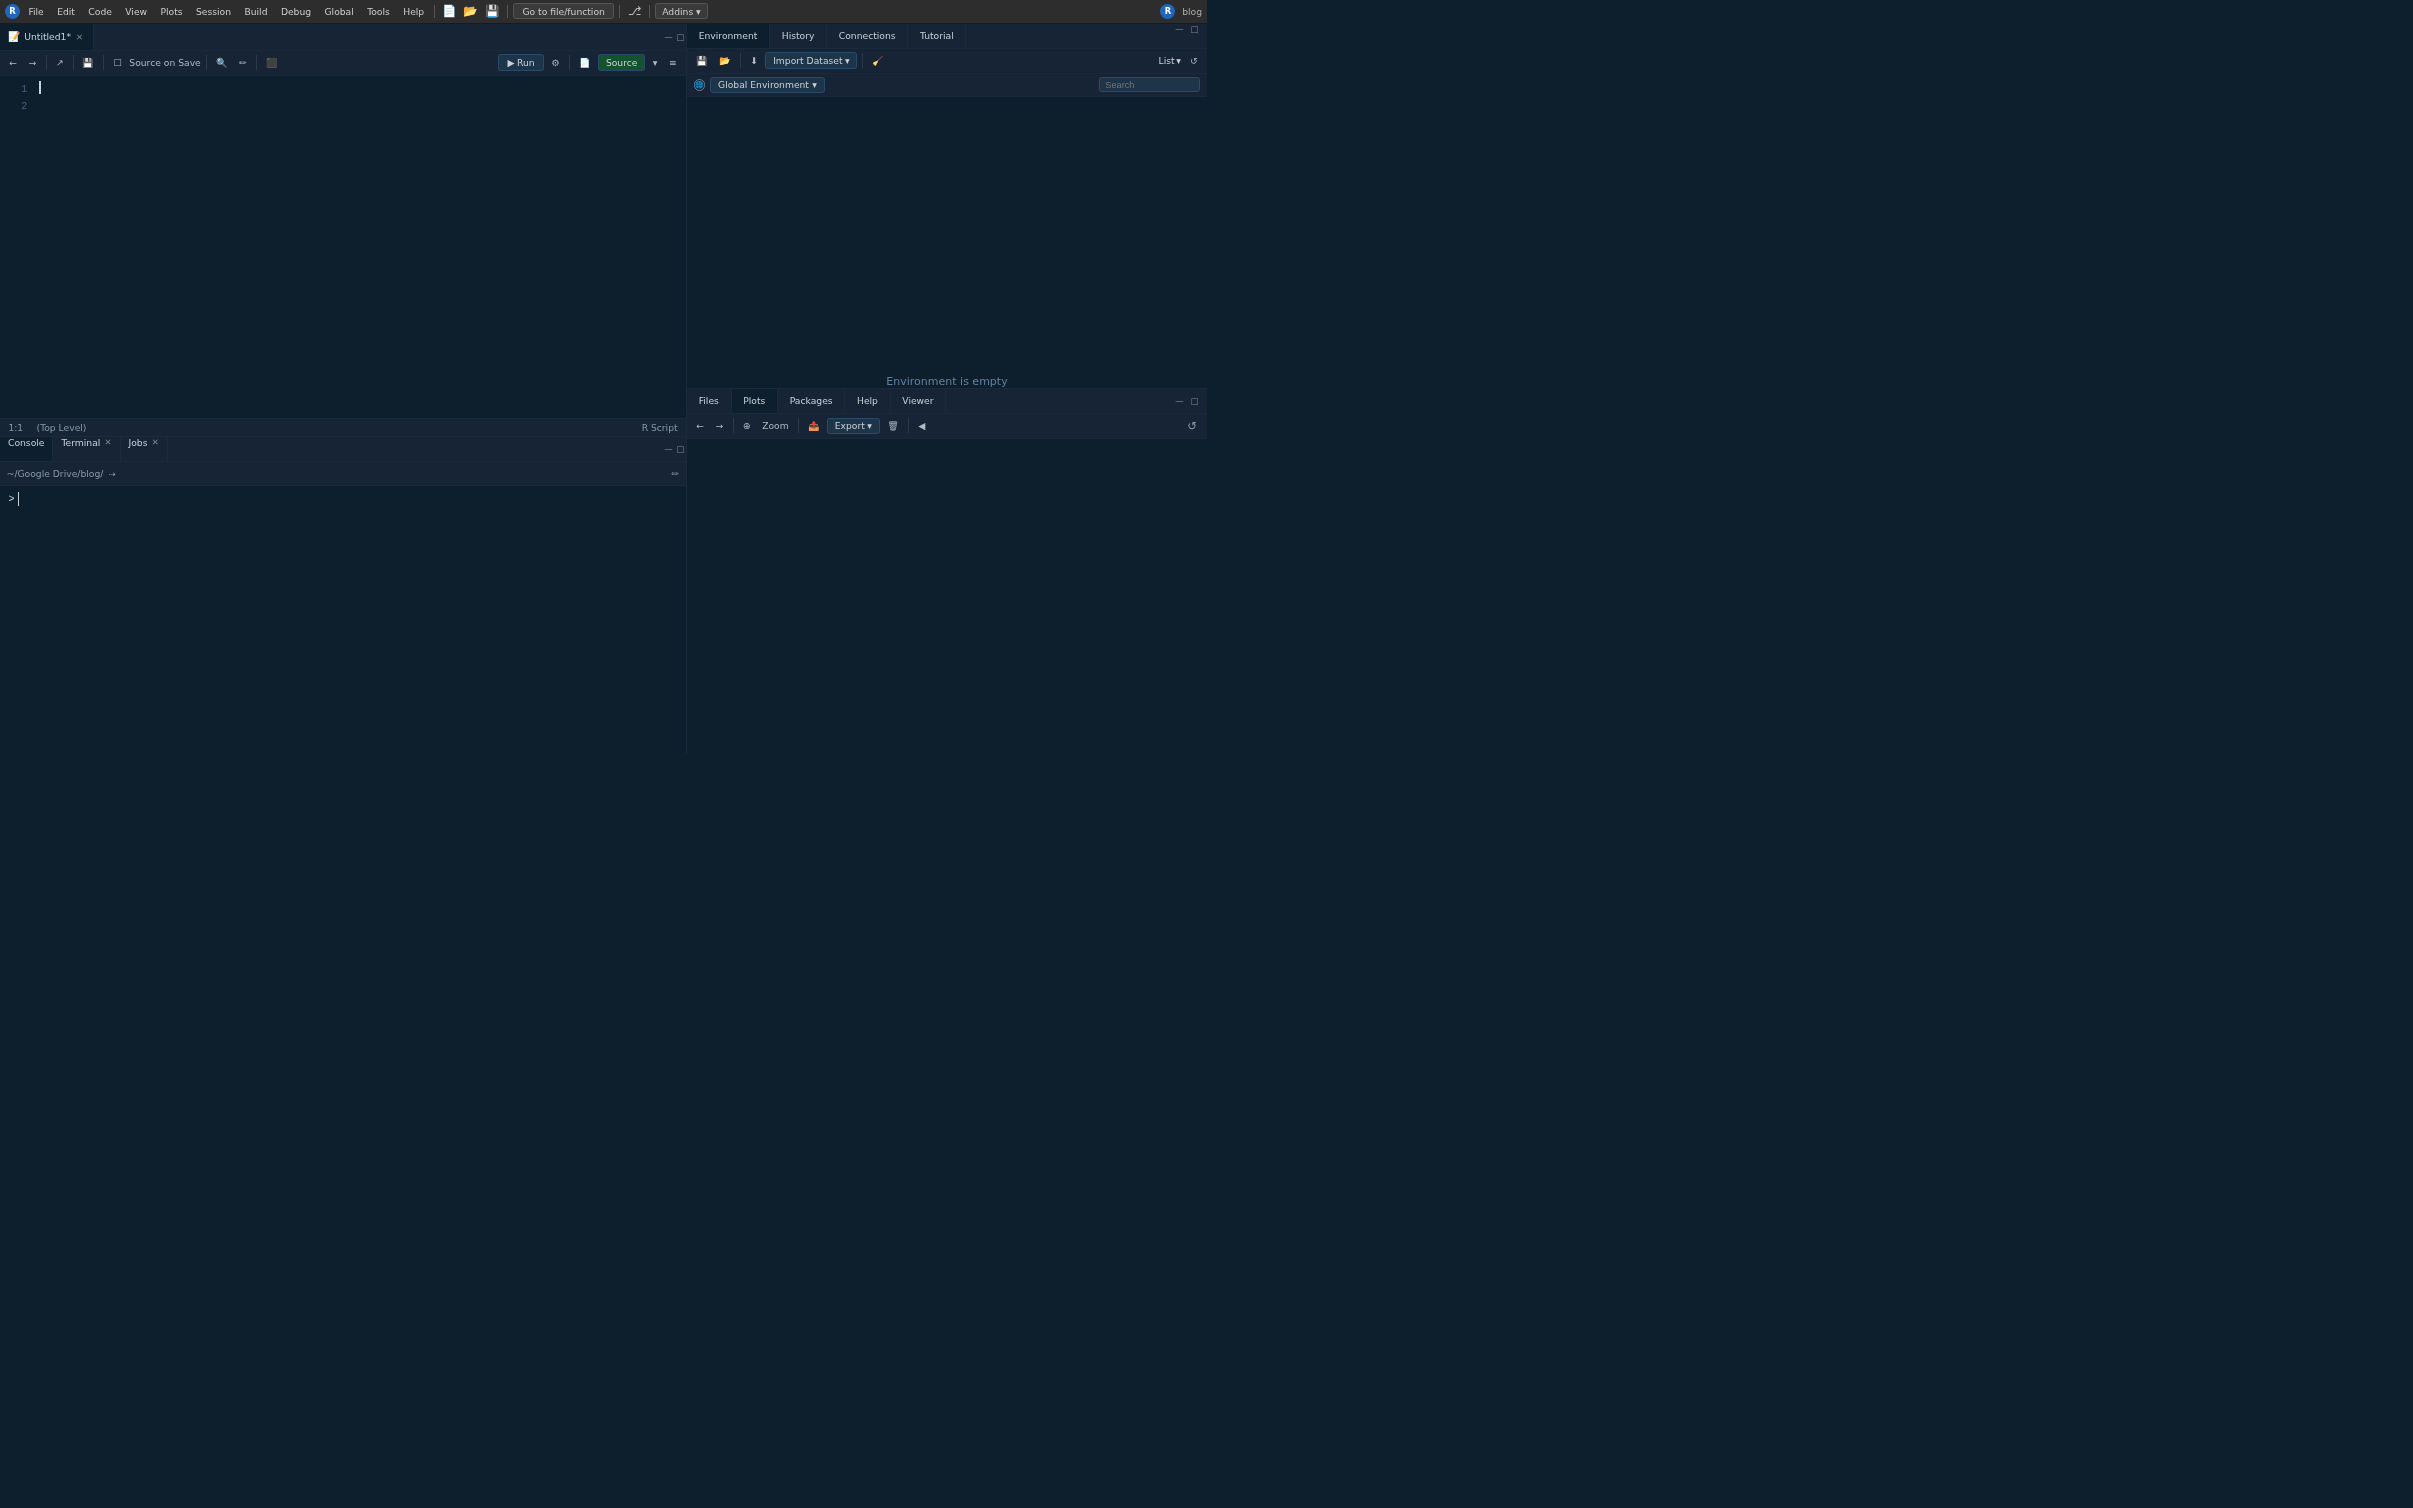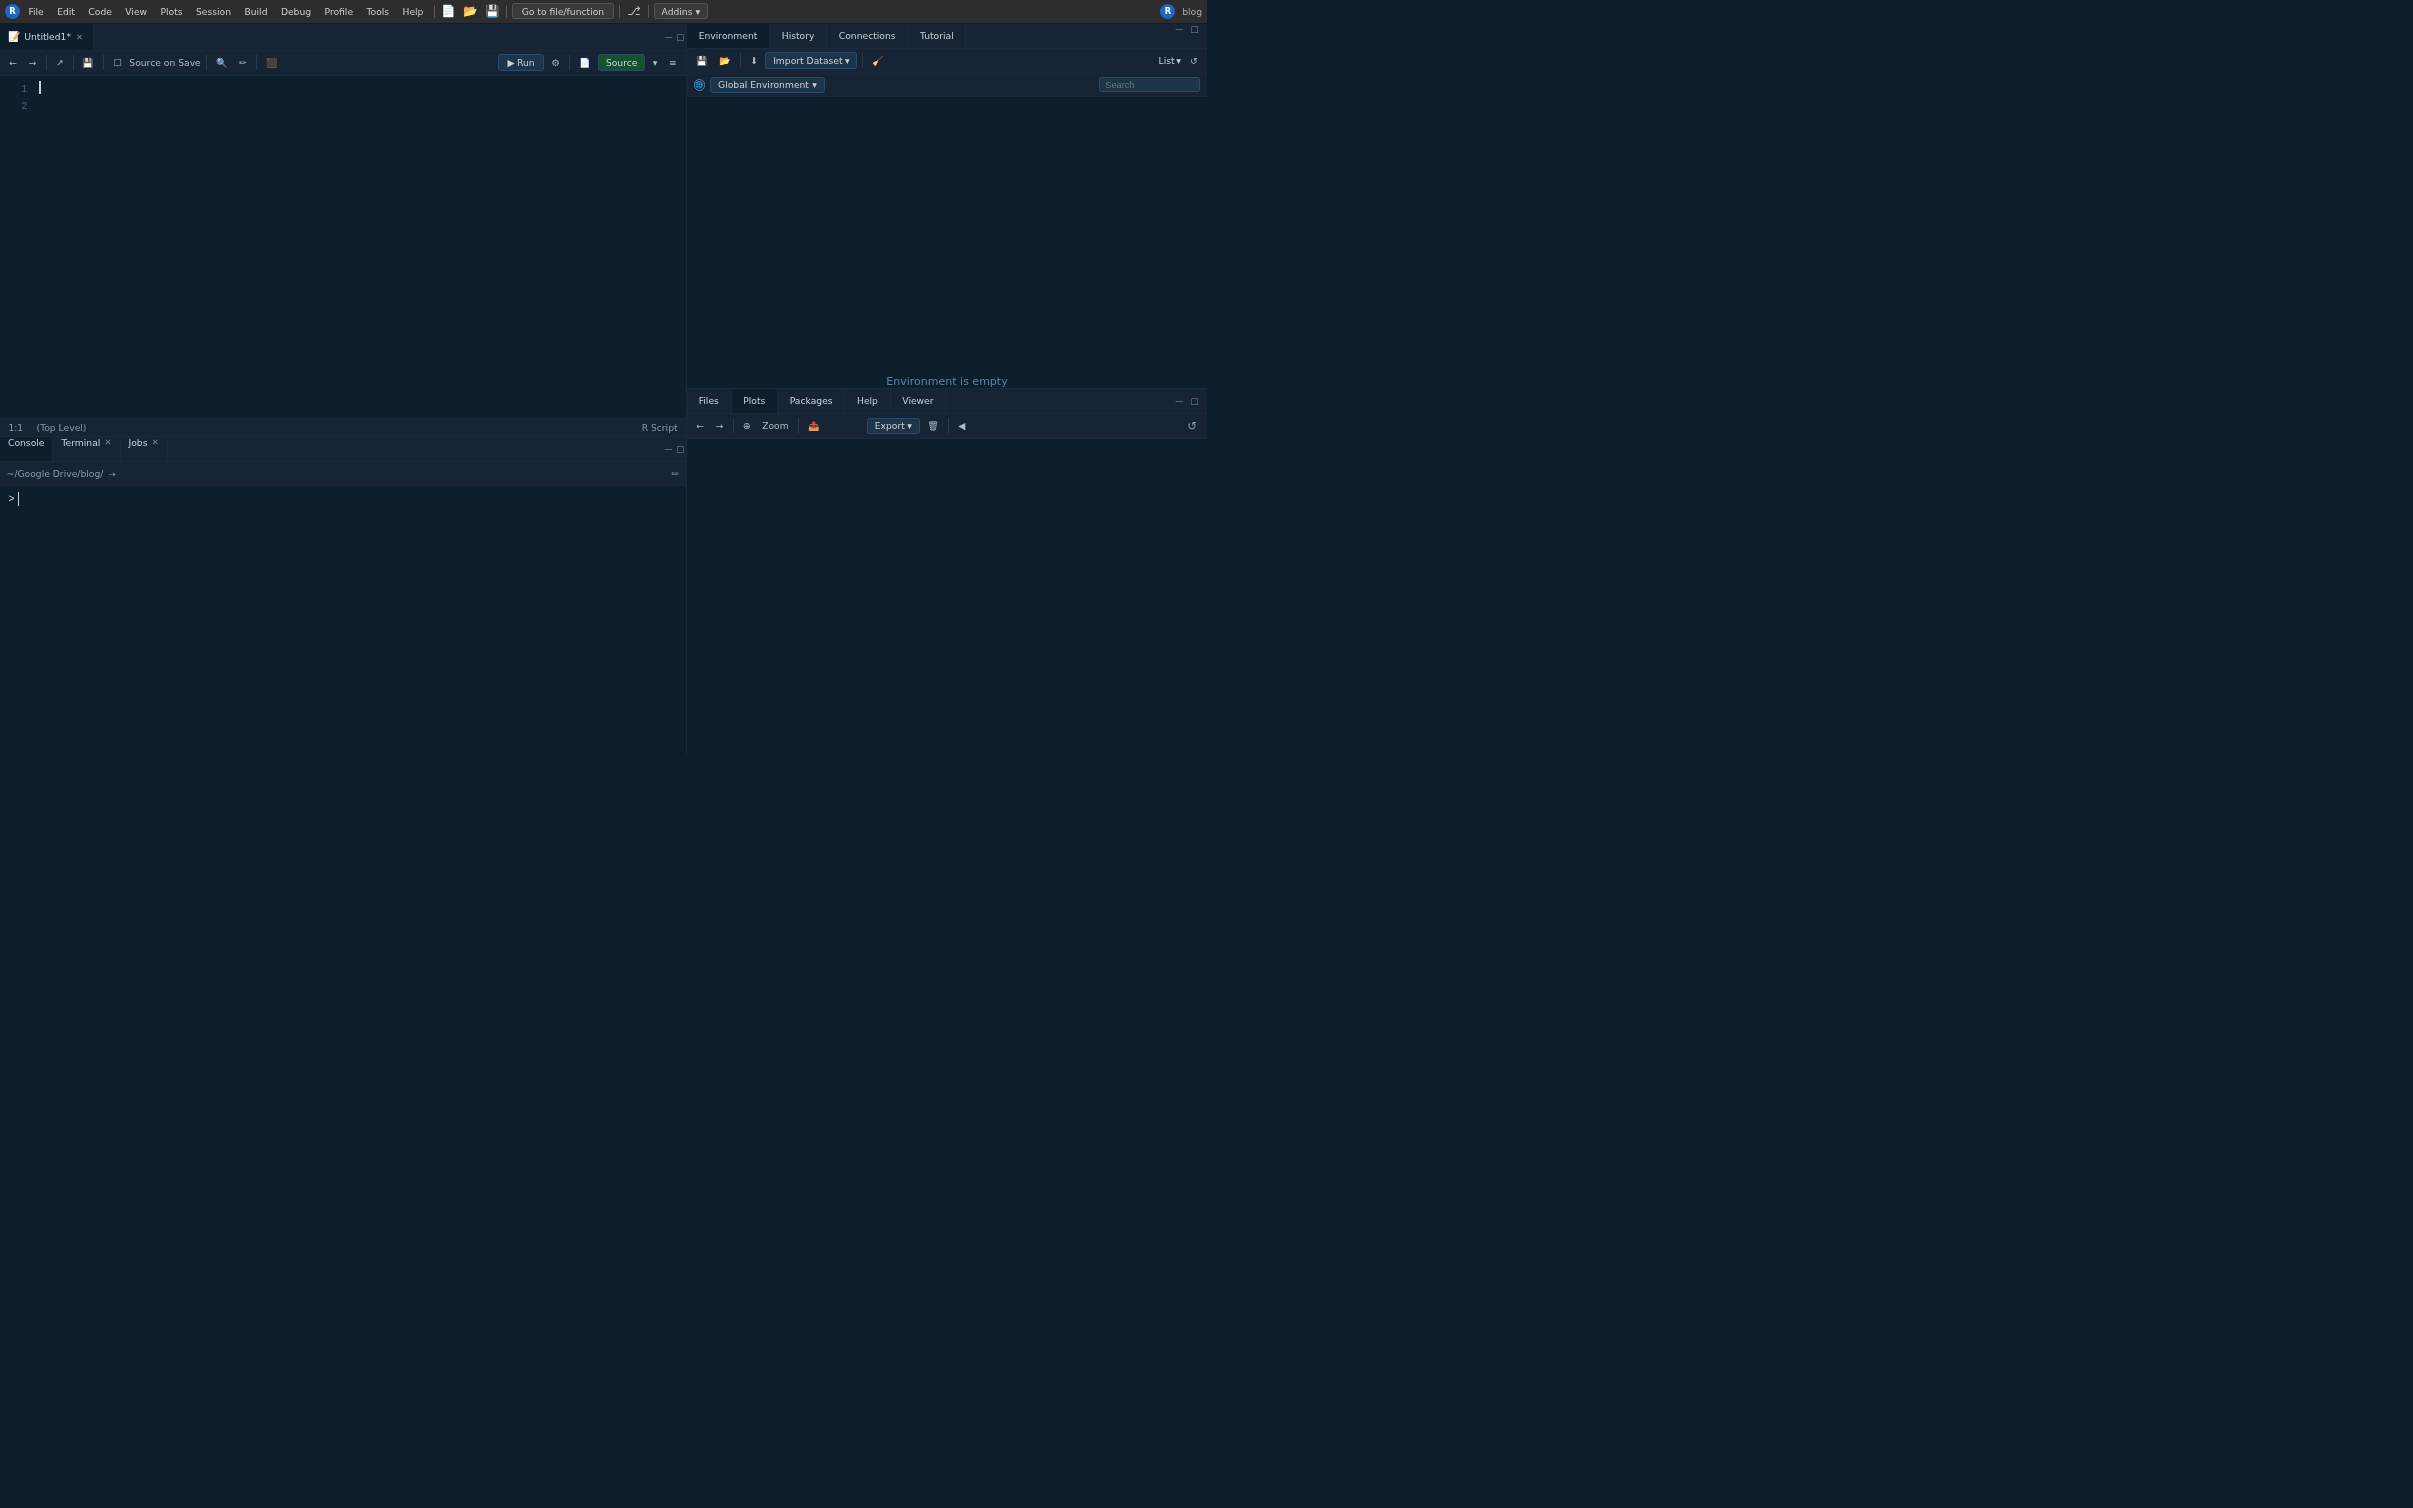--- a/index.html
+++ b/index.html
@@ -525,21 +525,20 @@
       background: #1e3448;
       border: 0.8px solid #2a4a6a;
       border-radius: 2.5px;
       padding: 1.7px 6.7px;
       color: #c8d0d8;
       font-size: 9.2px;
       cursor: pointer;
       display: flex;
       align-items: center;
       gap: 2.5px;
-      margin-left: 40px;
     }
     .refresh-btn {
       margin-left: auto;
       color: #8898a8;
       cursor: pointer;
       font-size: 11.7px;
       padding: 1.7px 5px;
     }
     .plots-content {
       flex: 1;
@@ -564,21 +563,21 @@
 <div class="menu-bar">
   <div class="r-logo">R</div>
   <div class="menu-bar-item">File</div>
   <div class="menu-bar-item">Edit</div>
   <div class="menu-bar-item">Code</div>
   <div class="menu-bar-item">View</div>
   <div class="menu-bar-item">Plots</div>
   <div class="menu-bar-item">Session</div>
   <div class="menu-bar-item">Build</div>
   <div class="menu-bar-item">Debug</div>
-  <div class="menu-bar-item">Profile</div>
+  <div class="menu-bar-item">Global</div>
   <div class="menu-bar-item">Tools</div>
   <div class="menu-bar-item">Help</div>
   <div class="menu-separator"></div>
   <div class="menu-icon-btn">📄</div>
   <div class="menu-icon-btn">📂</div>
   <div class="menu-icon-btn">💾</div>
   <div class="menu-separator"></div>
   <div class="menu-go-btn">
     <span>Go to file/function</span>
   </div>

